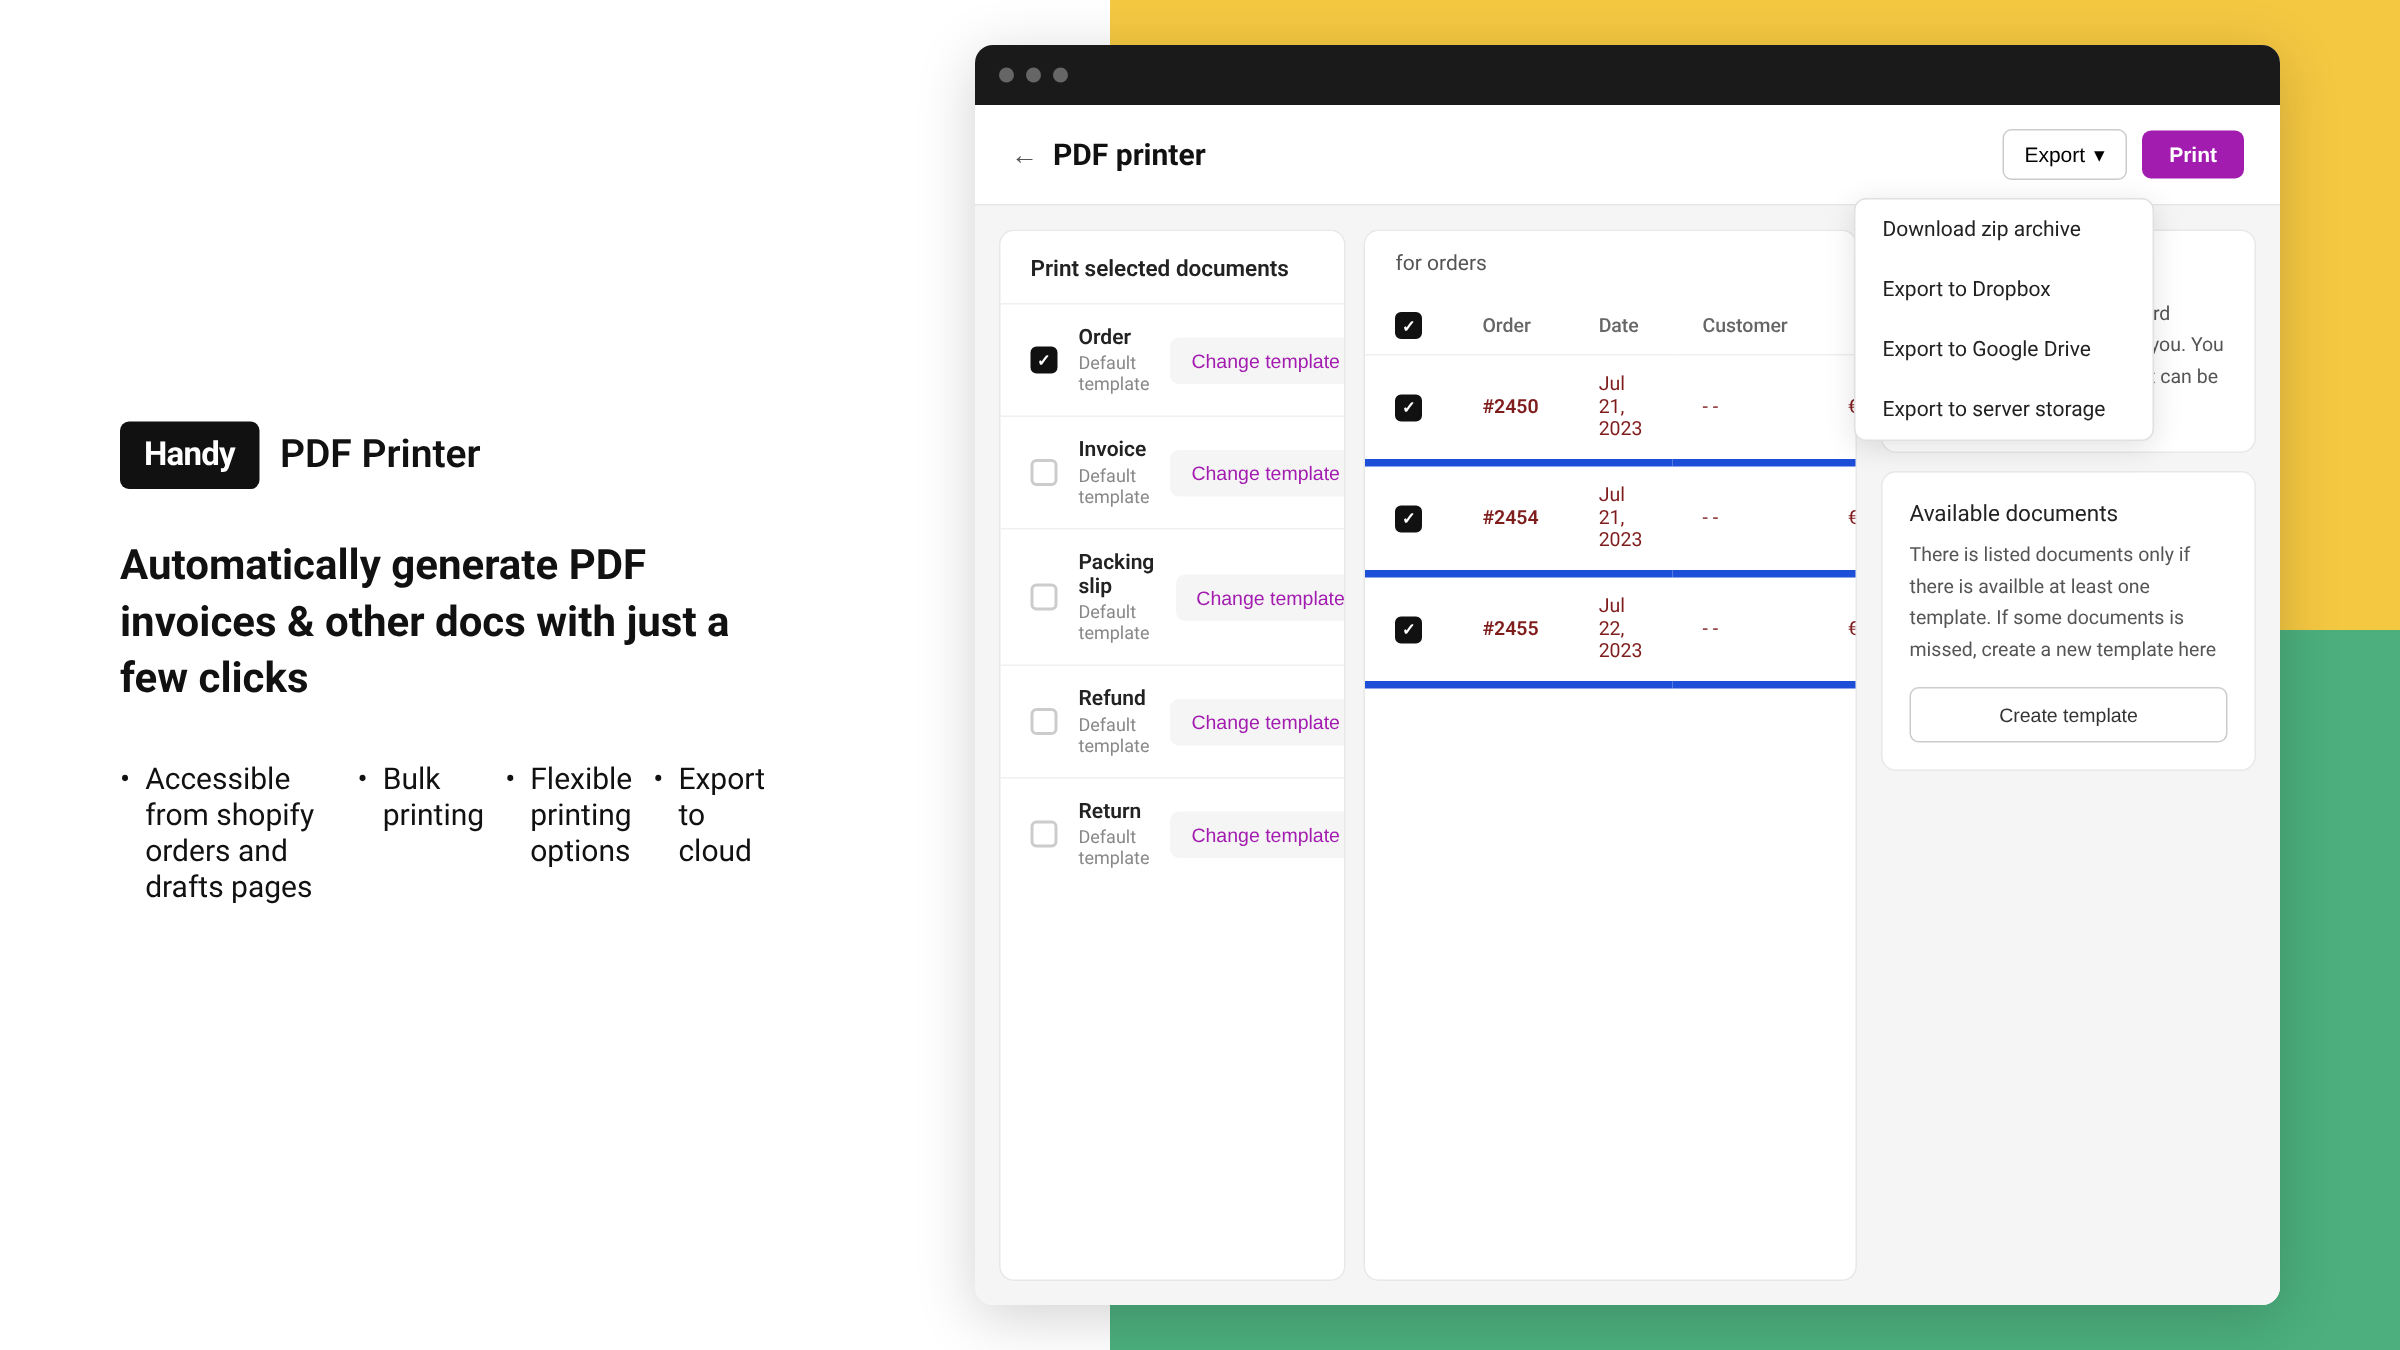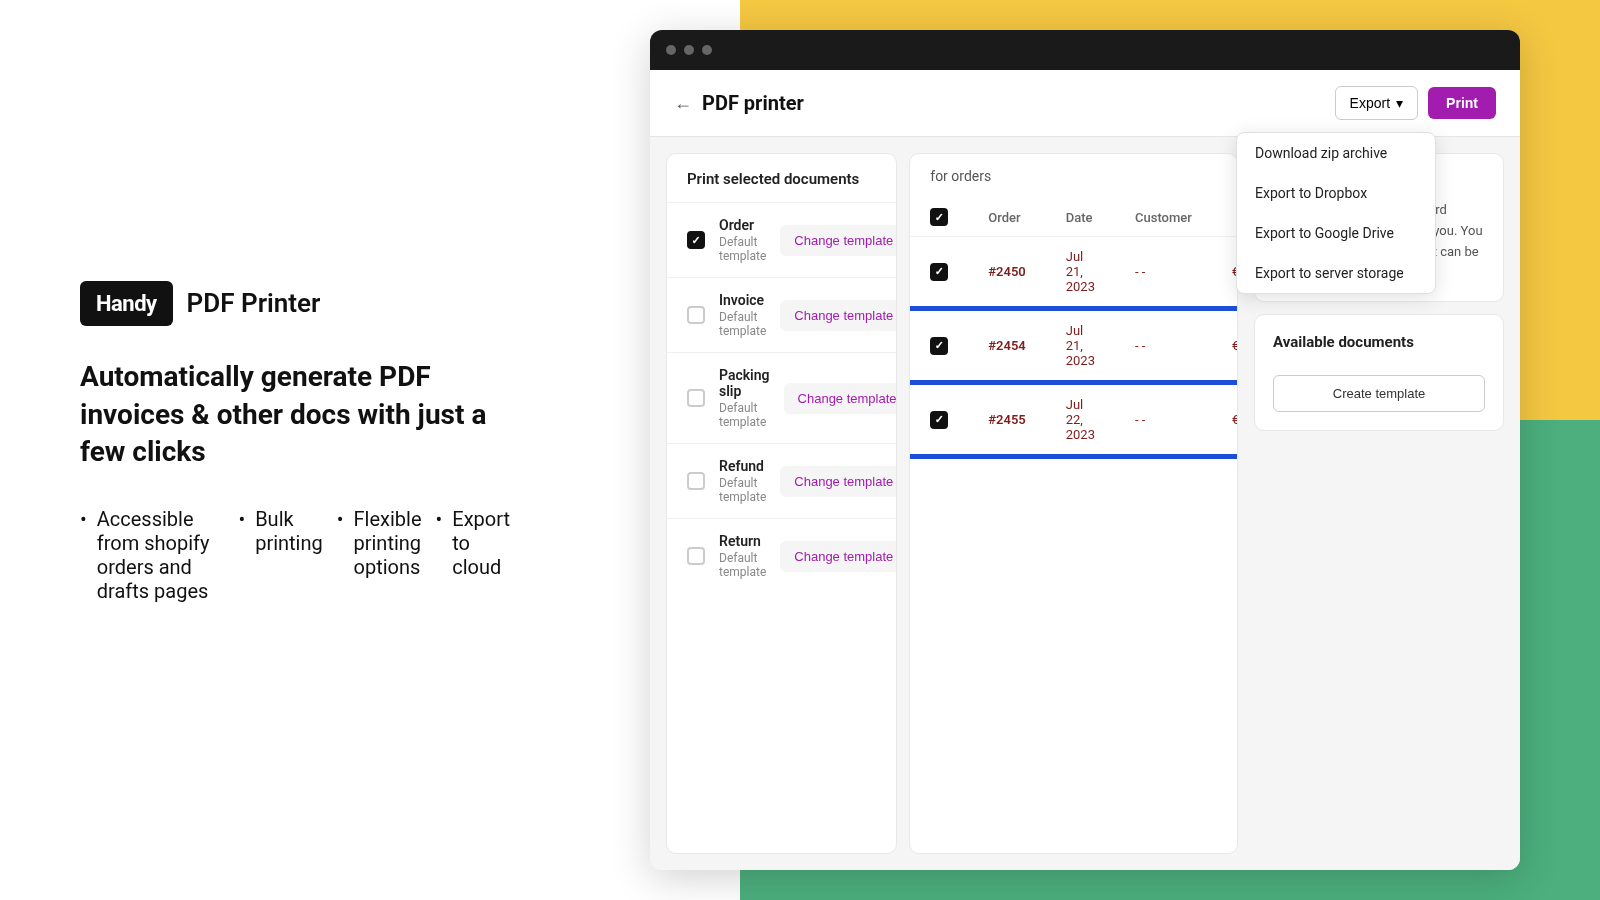--- a/index.html
+++ b/index.html
@@ -388,21 +388,21 @@
 
     .info-card {
       background: #fff;
       border-radius: 10px;
       padding: 18px;
       border: 1px solid #e8e8e8;
     }
 
     .info-card-title {
       font-size: 15px;
-      font-weight: 700;
+      font-weight: 400;
       color: #222;
       margin-bottom: 10px;
     }
 
     .info-card-text {
       font-size: 13px;
       color: #555;
       line-height: 1.6;
     }
 
@@ -580,19 +580,20 @@
         </div>
 
         <div class="right-col">
           <div class="info-card">
             <div class="info-card-title">Default template</div>
             <div class="info-card-text">Default template is a standard template which is made for you. You can change template me... It can be cha... template</div>
           </div>
 
           <div class="info-card">
             <div class="info-card-title">Available documents</div>
+            <div class="info-card-text">There is listed documents only if there is availble at least one template. If some documents is missed, create a new template here</div>
             <button class="create-template-btn">Create template</button>
           </div>
         </div>
       </div>
     </div>
   </div>
 </div>
 
 </body></html>

